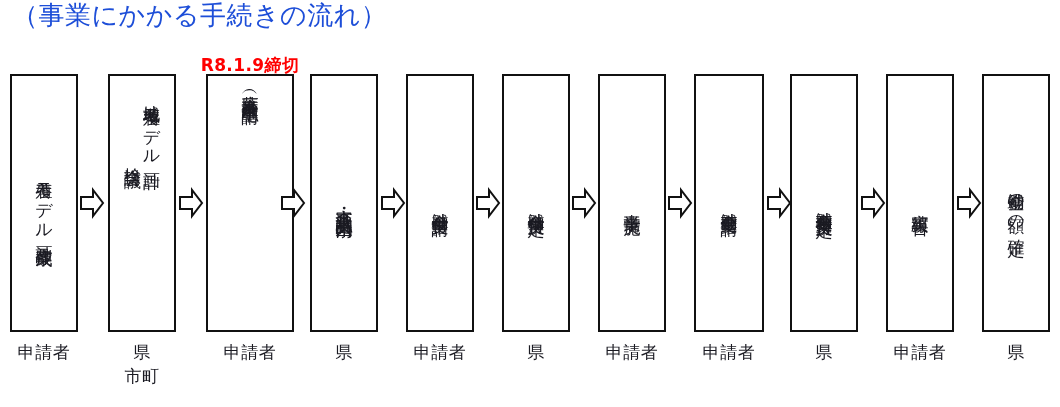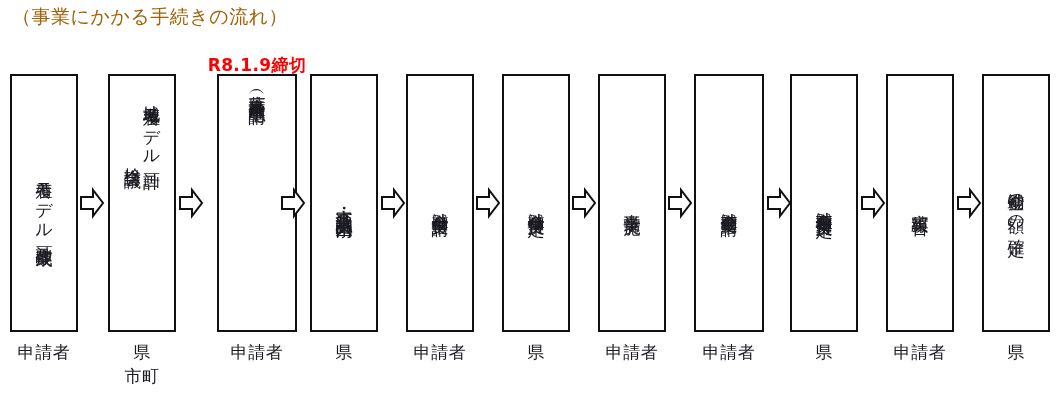--- a/index.html
+++ b/index.html
@@ -13,25 +13,26 @@
     position: relative;
     overflow: hidden;
     font-family: "DejaVu Sans", "Liberation Sans", sans-serif;
     color: #1a1a22;
   }
 
   #diagram-title {
     position: absolute;
     left: 12px;
     top: 3px;
-    font-size: 19px;
+    font-size: 26px;
     line-height: 26px;
     letter-spacing: 0.5px;
     white-space: nowrap;
-    color: #a16207;
+    color: #1d4ed8;
+    font-family: Liberation Serif, serif;
   }
 
   #flow-row {
     position: absolute;
     left: 0;
     top: 56px;
     width: 1060px;
     height: 345px;
   }
 
@@ -145,21 +146,21 @@
     <div class="flow-step" style="left: 108px; width: 68px;">
       <div class="step-box two-col">
         <span class="vtext col-main">地域養殖モデル計画</span>
         <span class="vtext col-sub">検討会議</span>
       </div>
       <div class="step-caption">
         <span class="cap-line">県</span>
         <span class="cap-line">市町</span>
       </div>
     </div>
-    <div class="flow-step" style="left: 217px; width: 80px;">
+    <div class="flow-step" style="left: 206px; width: 88px;">
       <div class="deadline-note">R8.1.9締切</div>
       <div class="step-box top-align">
         <span class="vtext col-main">応募（事業計画承認申請）</span>
       </div>
       <div class="step-caption">
         <span class="cap-line">申請者</span>
       </div>
     </div>
     <div class="flow-step" style="left: 310px; width: 68px;">
       <div class="step-box">

